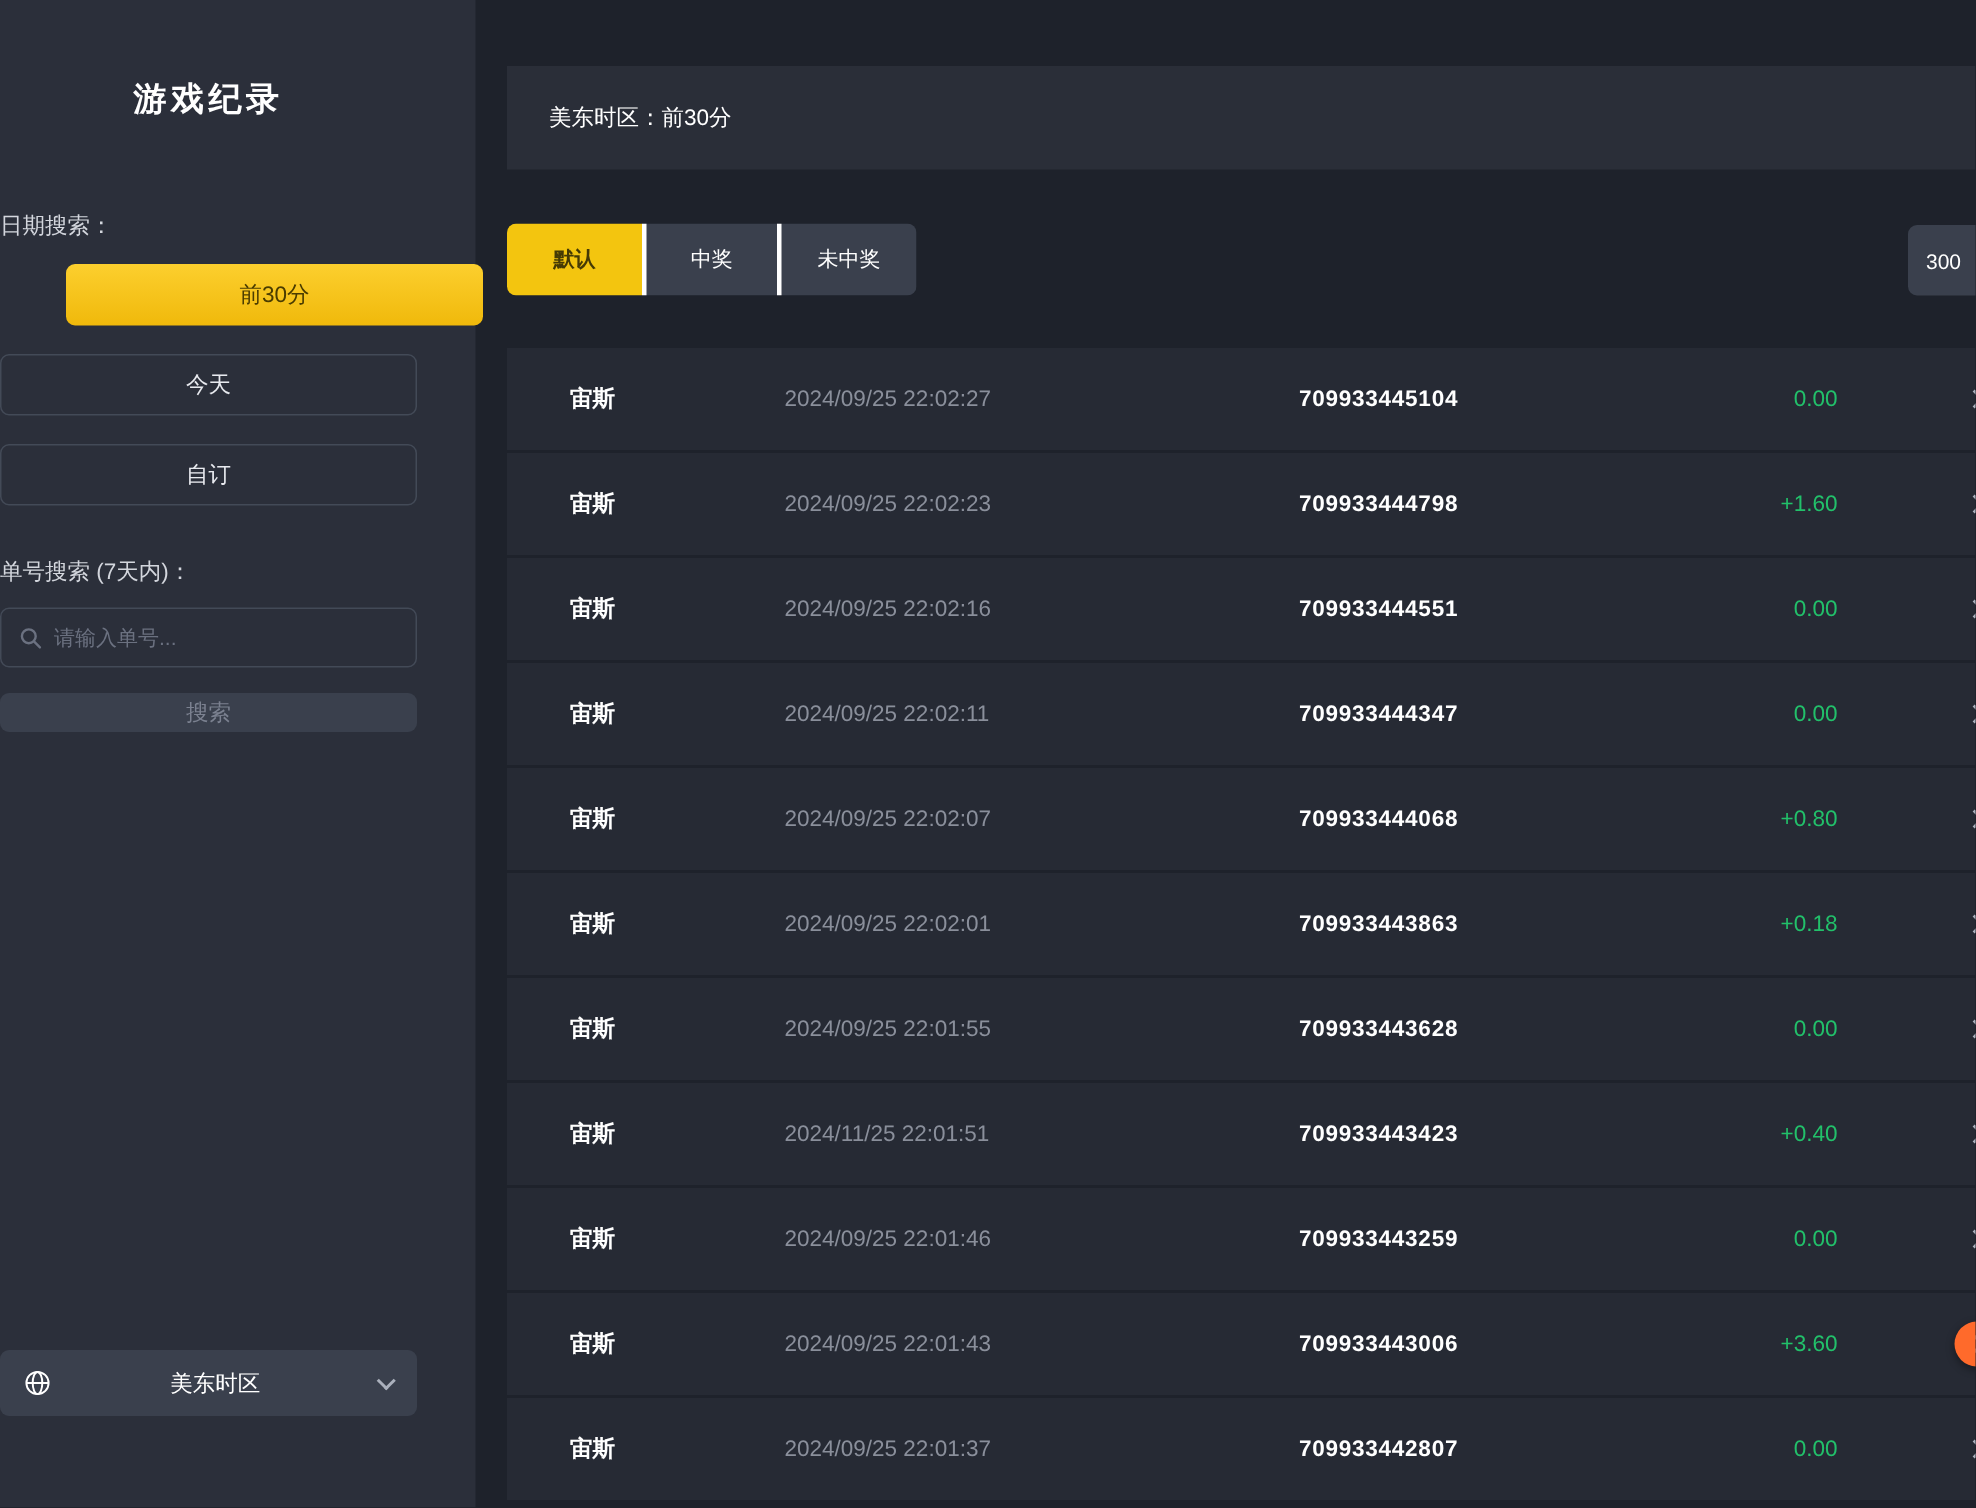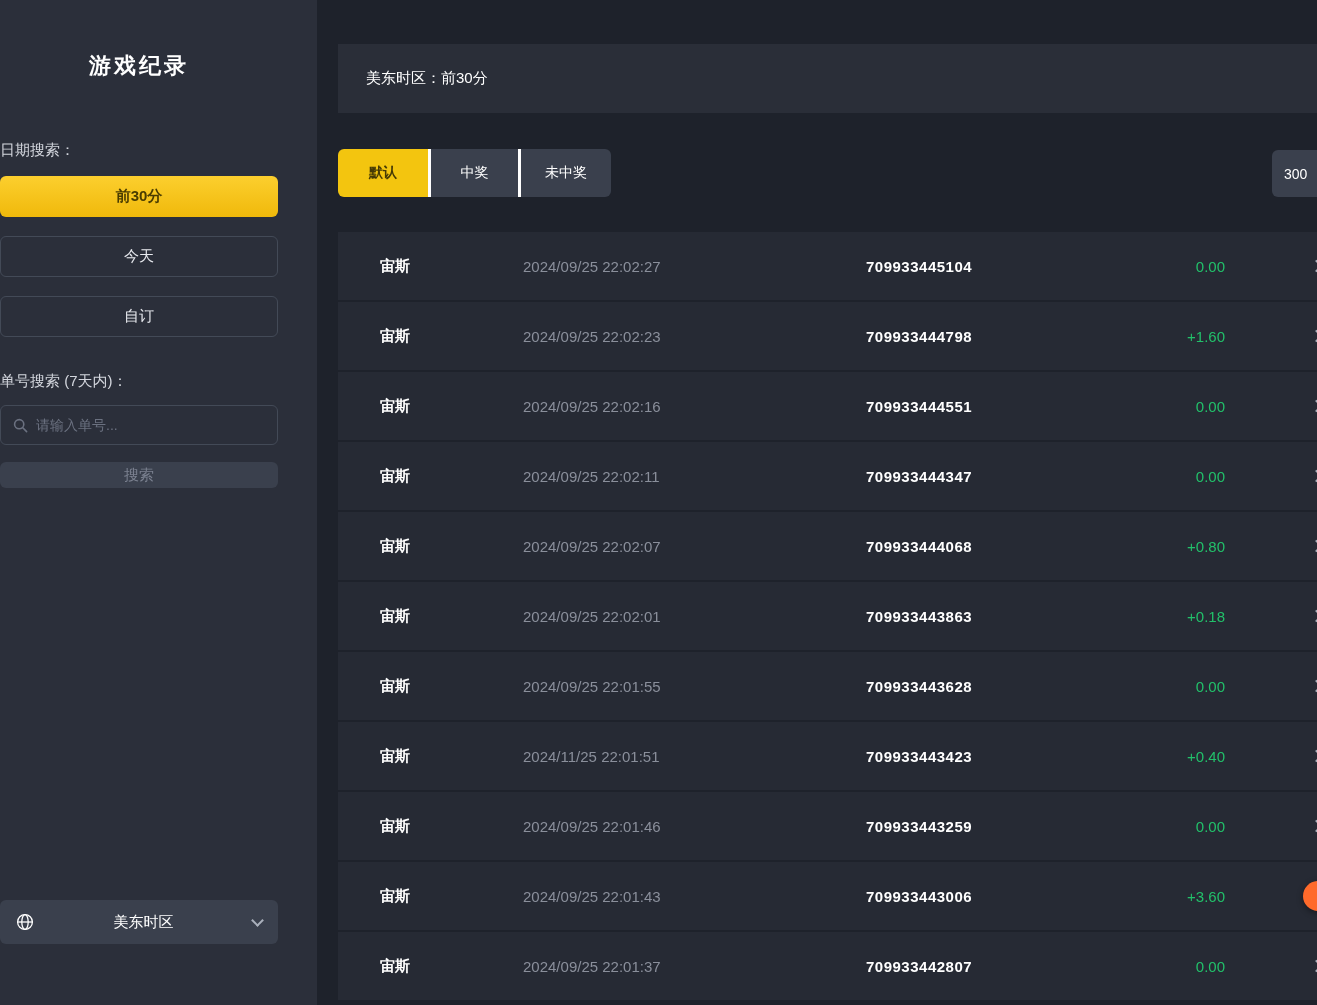--- a/index.html
+++ b/index.html
@@ -22,21 +22,21 @@
   .side-label {
     position:absolute; left:0; color:#d3d6dd; font-size:15px;
   }
   .side-btn {
     position:absolute; left:0; width:278px; height:41px;
     border-radius:6px; display:flex; align-items:center; justify-content:center;
     font-size:15px; cursor:pointer;
   }
   .side-btn.primary {
     background:linear-gradient(#fccf2e,#f0b90b);
-    color:#4a3c00; font-weight:bold;
+    color:#4a3c00; font-weight:normal;margin-left:44px;
   }
   .side-btn.ghost {
     background:transparent; border:1px solid #434a57; color:#e8eaef;
   }
   .search-box {
     position:absolute; left:0; top:405px; width:278px; height:40px;
     border:1px solid #434a57; border-radius:6px;
     display:flex; align-items:center; padding:0 12px; gap:8px;
     background:transparent;
   }

